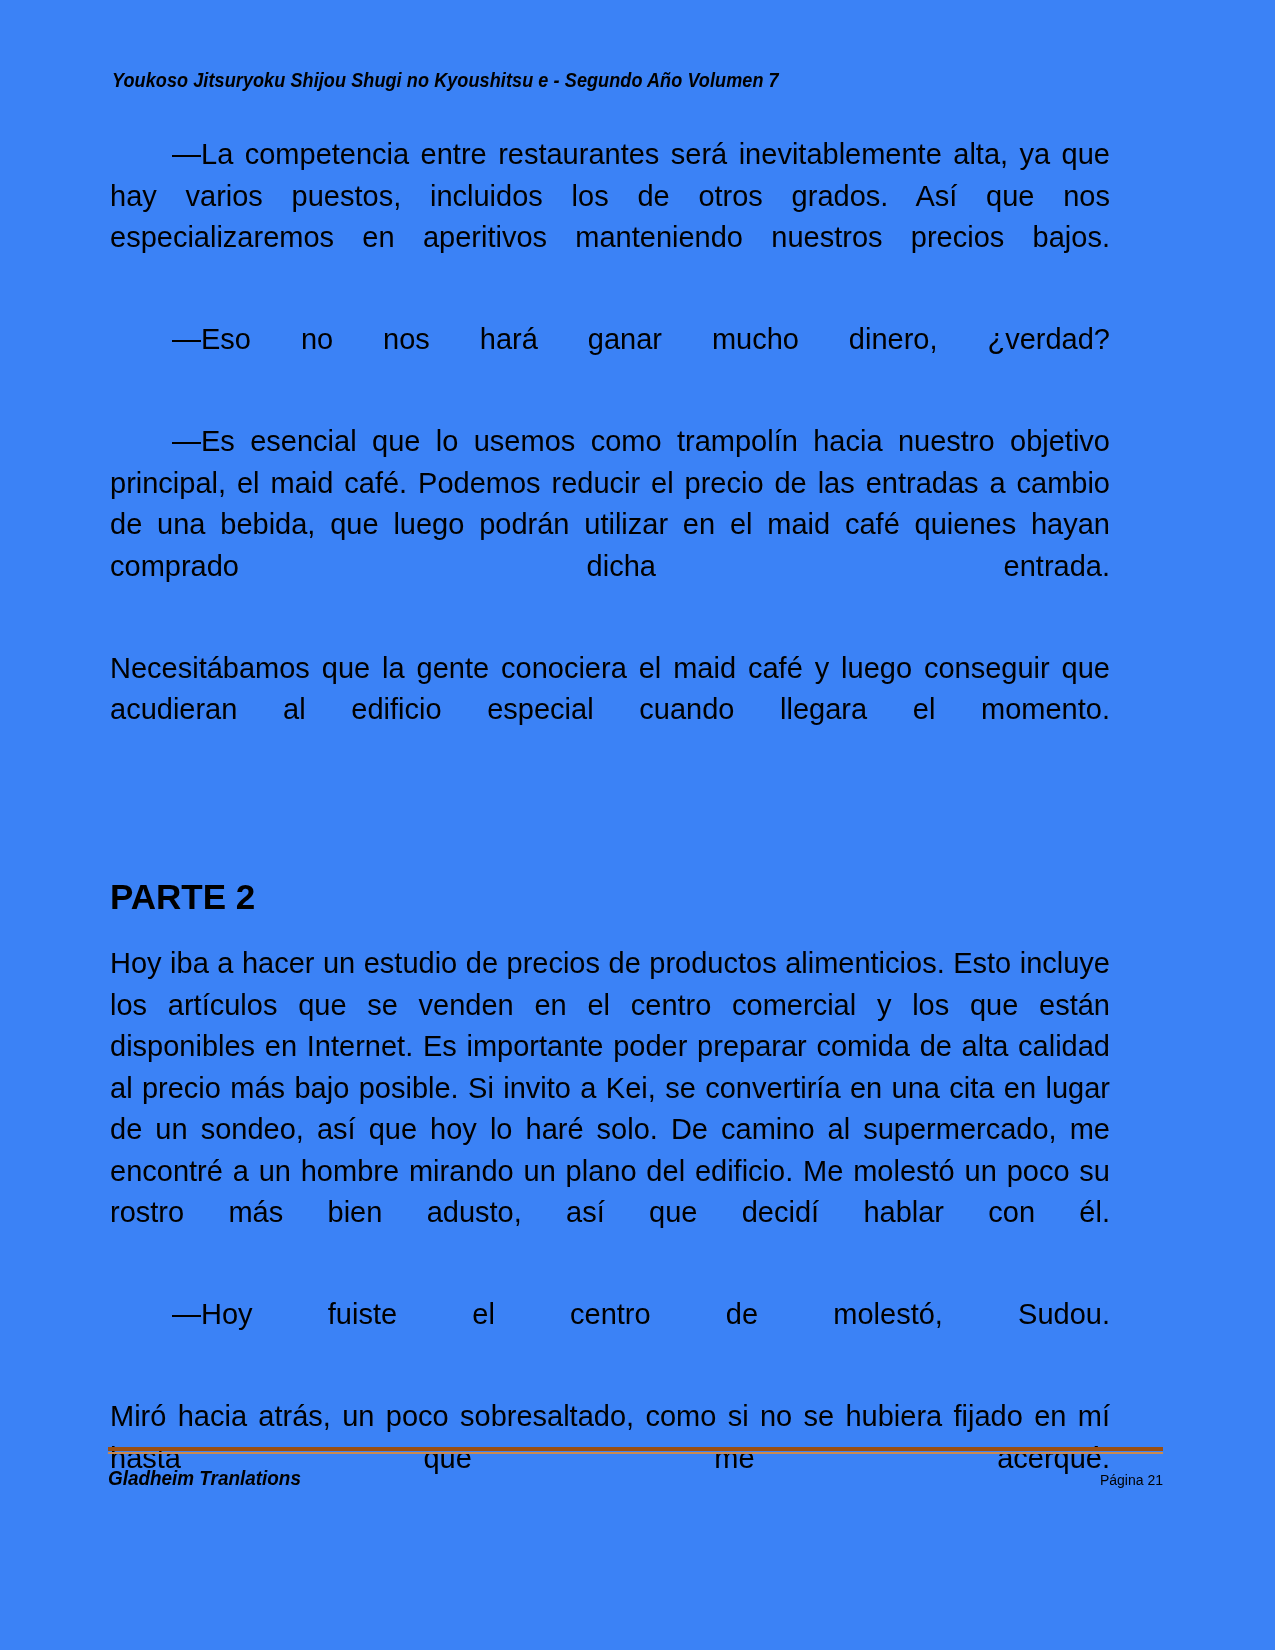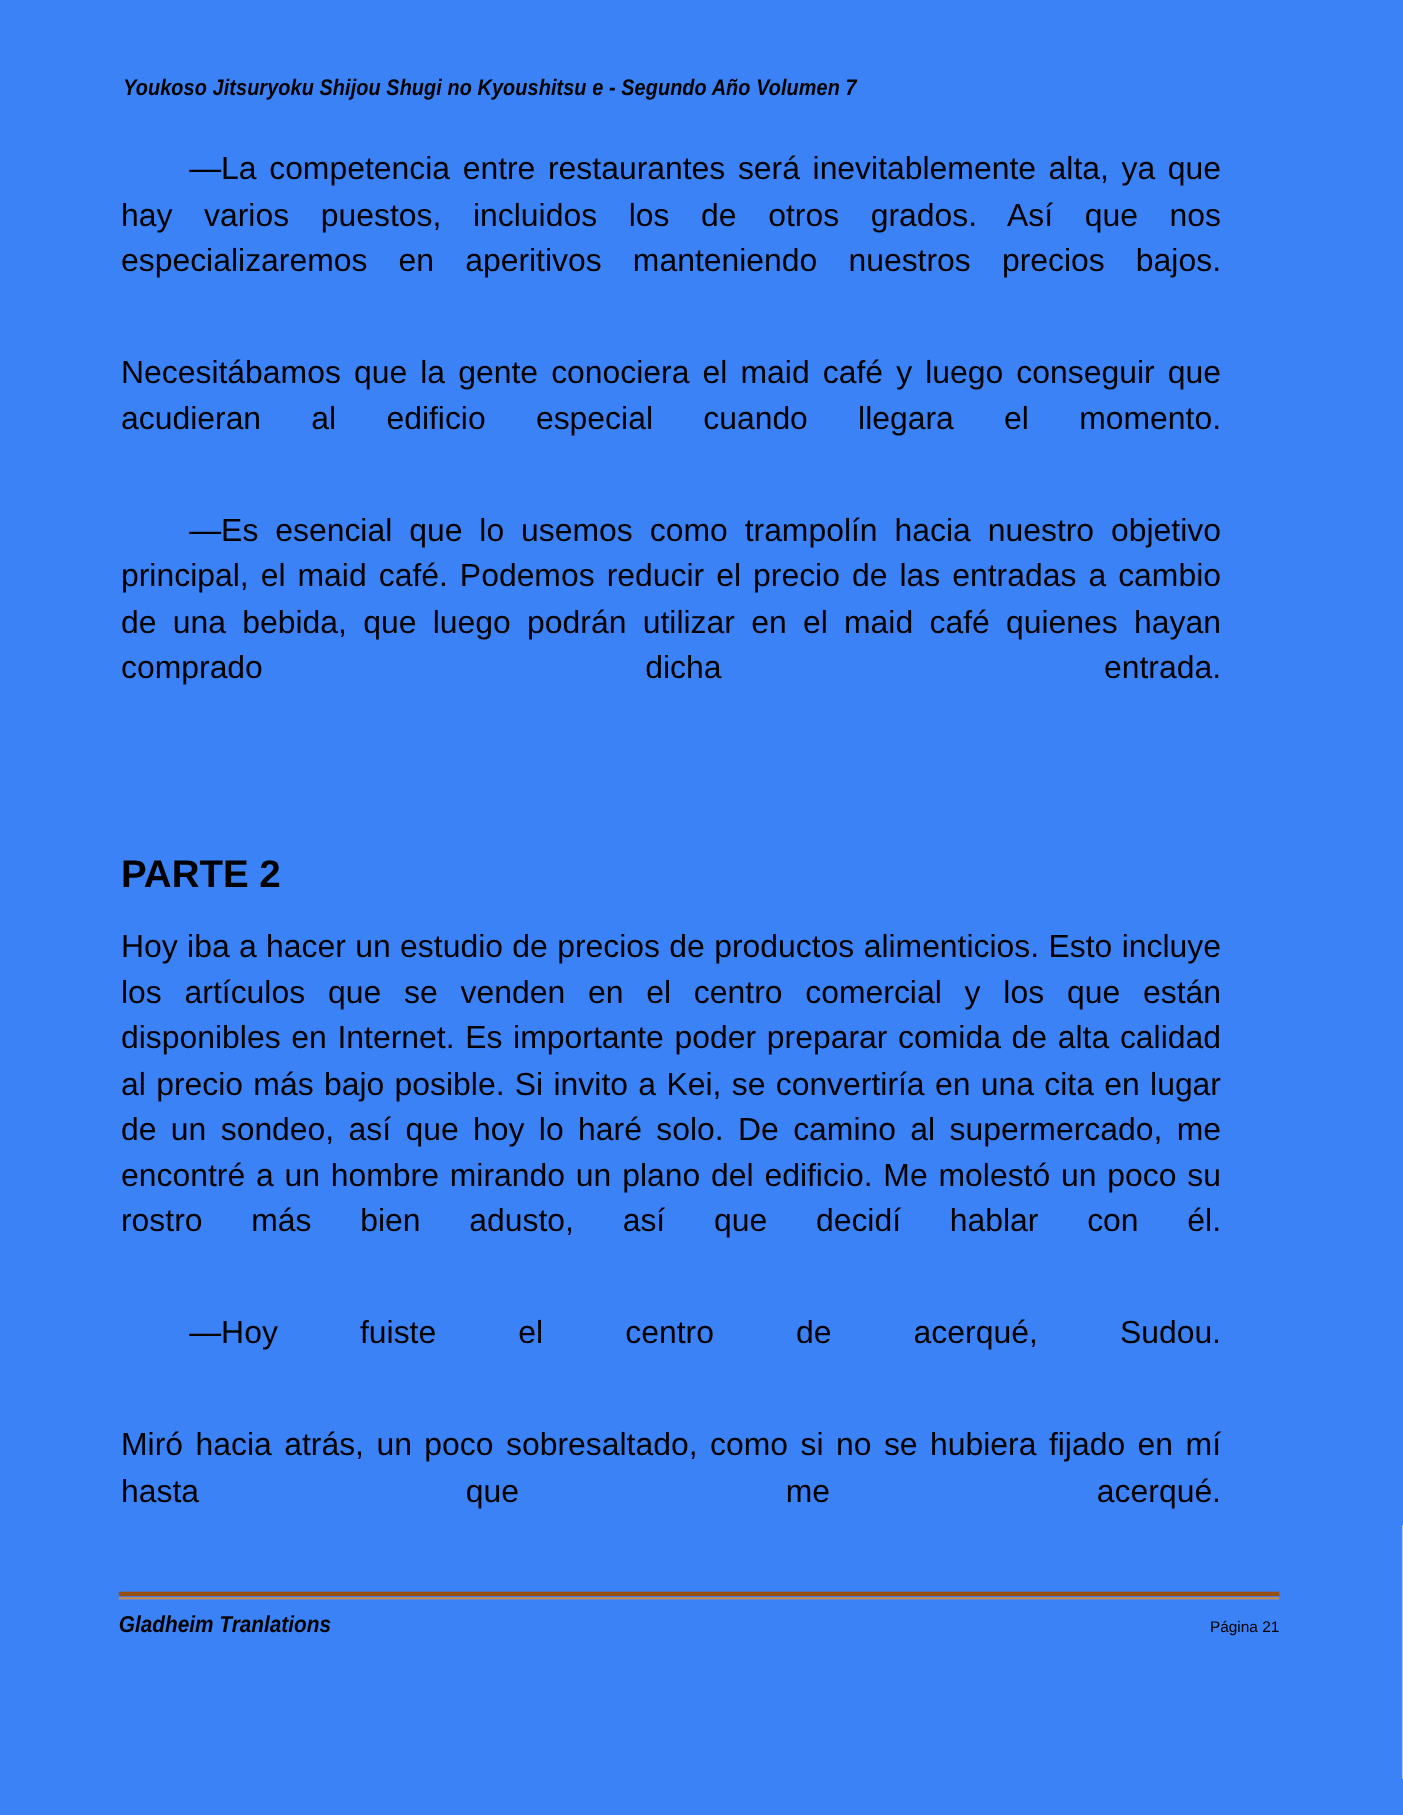--- a/index.html
+++ b/index.html
@@ -115,36 +115,37 @@
 <body>
 
 <div class="page">
 
   <div class="doc-header">Youkoso Jitsuryoku Shijou Shugi no Kyoushitsu e - Segundo Año Volumen 7</div>
 
   <div class="content">
 
     <p class="para indent">—La competencia entre restaurantes será inevitablemente alta, ya que hay varios puestos, incluidos los de otros grados. Así que nos especializaremos en aperitivos manteniendo nuestros precios bajos.</p>
 
+    <p class="para indent">—Eso no nos hará ganar mucho dinero, ¿verdad?</p>
+
+    <p class="para indent">—Es esencial que lo usemos como trampolín hacia nuestro objetivo principal, el maid café. Podemos reducir el precio de las entradas a cambio de una bebida, que luego podrán utilizar en el maid café quienes hayan comprado dicha entrada.</p>
 
     <p class="para">Necesitábamos que la gente conociera el maid café y luego conseguir que acudieran al edificio especial cuando llegara el momento.</p>
-
-    <p class="para indent">—Es esencial que lo usemos como trampolín hacia nuestro objetivo principal, el maid café. Podemos reducir el precio de las entradas a cambio de una bebida, que luego podrán utilizar en el maid café quienes hayan comprado dicha entrada.</p>
 
 
     <div class="spacer-lg"></div>
 
     <h2 class="section-title">PARTE 2</h2>
 
     <div class="spacer-md"></div>
 
 
     <p class="para">Hoy iba a hacer un estudio de precios de productos alimenticios. Esto incluye los artículos que se venden en el centro comercial y los que están disponibles en Internet. Es importante poder preparar comida de alta calidad al precio más bajo posible. Si invito a Kei, se convertiría en una cita en lugar de un sondeo, así que hoy lo haré solo. De camino al supermercado, me encontré a un hombre mirando un plano del edificio. Me molestó un poco su rostro más bien adusto, así que decidí hablar con él.</p>
 
-    <p class="para indent">—Hoy fuiste el centro de acerqué, Sudou.</p>
+    <p class="para indent">—Hoy fuiste el centro de molestó, Sudou.</p>
 
     <p class="para">Miró hacia atrás, un poco sobresaltado, como si no se hubiera fijado en mí hasta que me acerqué.</p>
 
   </div>
 
   <div class="footer">
     <div class="footer-rule-outer" style="background: rgb(154, 79, 18);"></div>
     <div class="footer-rule-inner" style="background: rgb(201, 138, 82);"></div>
     <div class="footer-row">
       <div class="footer-brand">Gladheim Tranlations</div>

